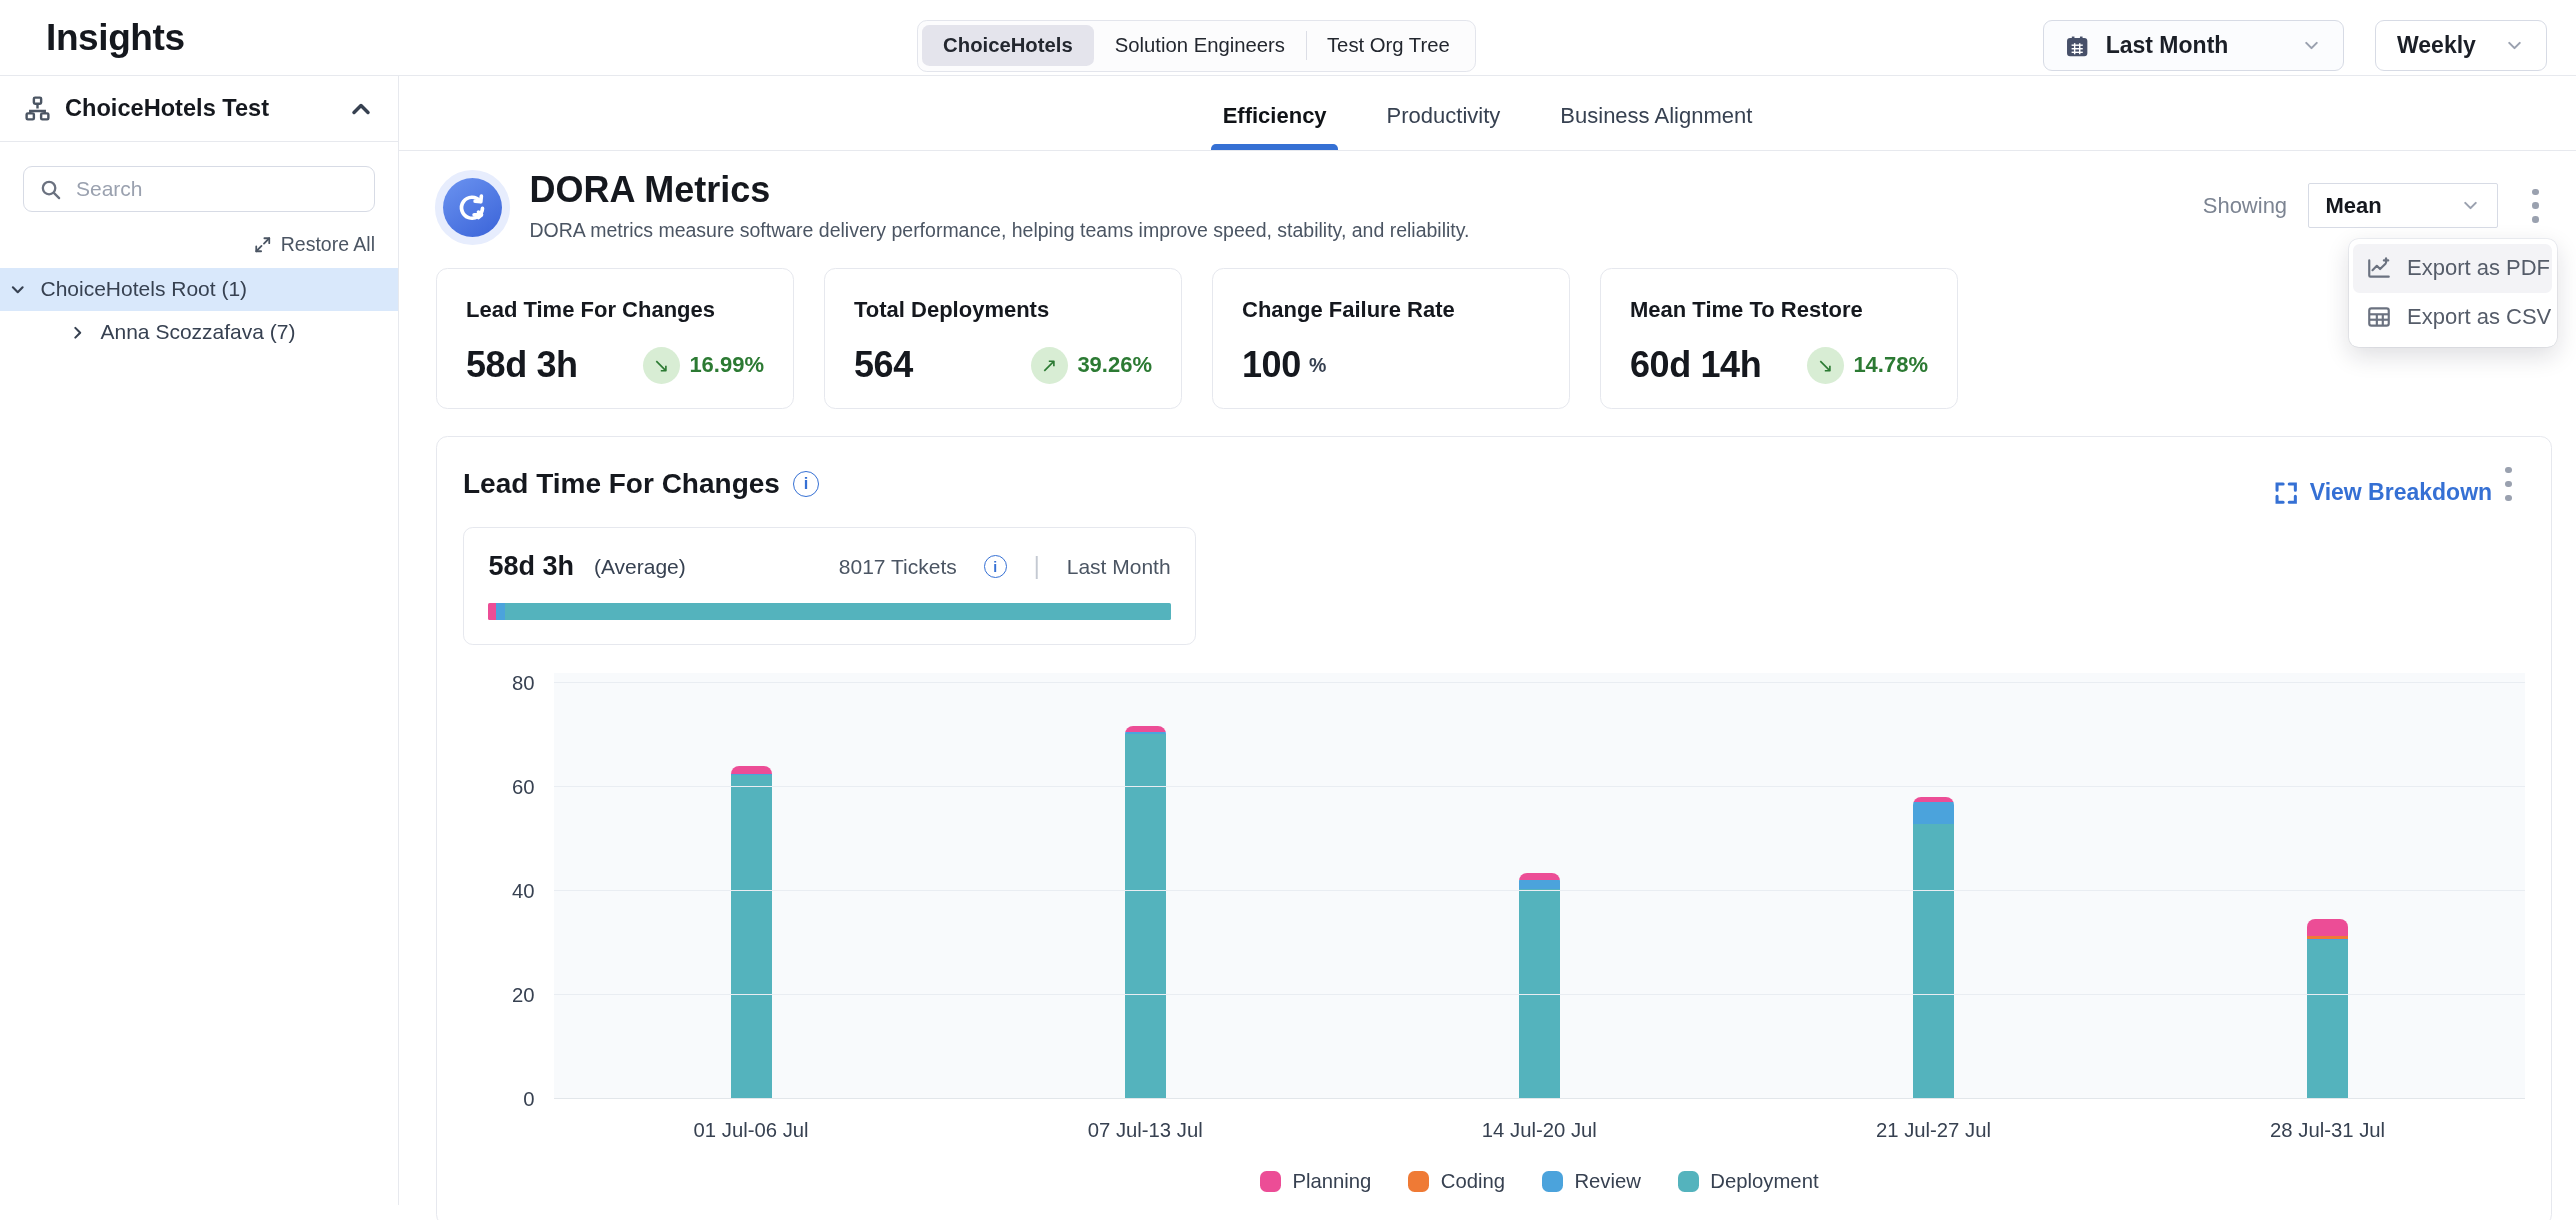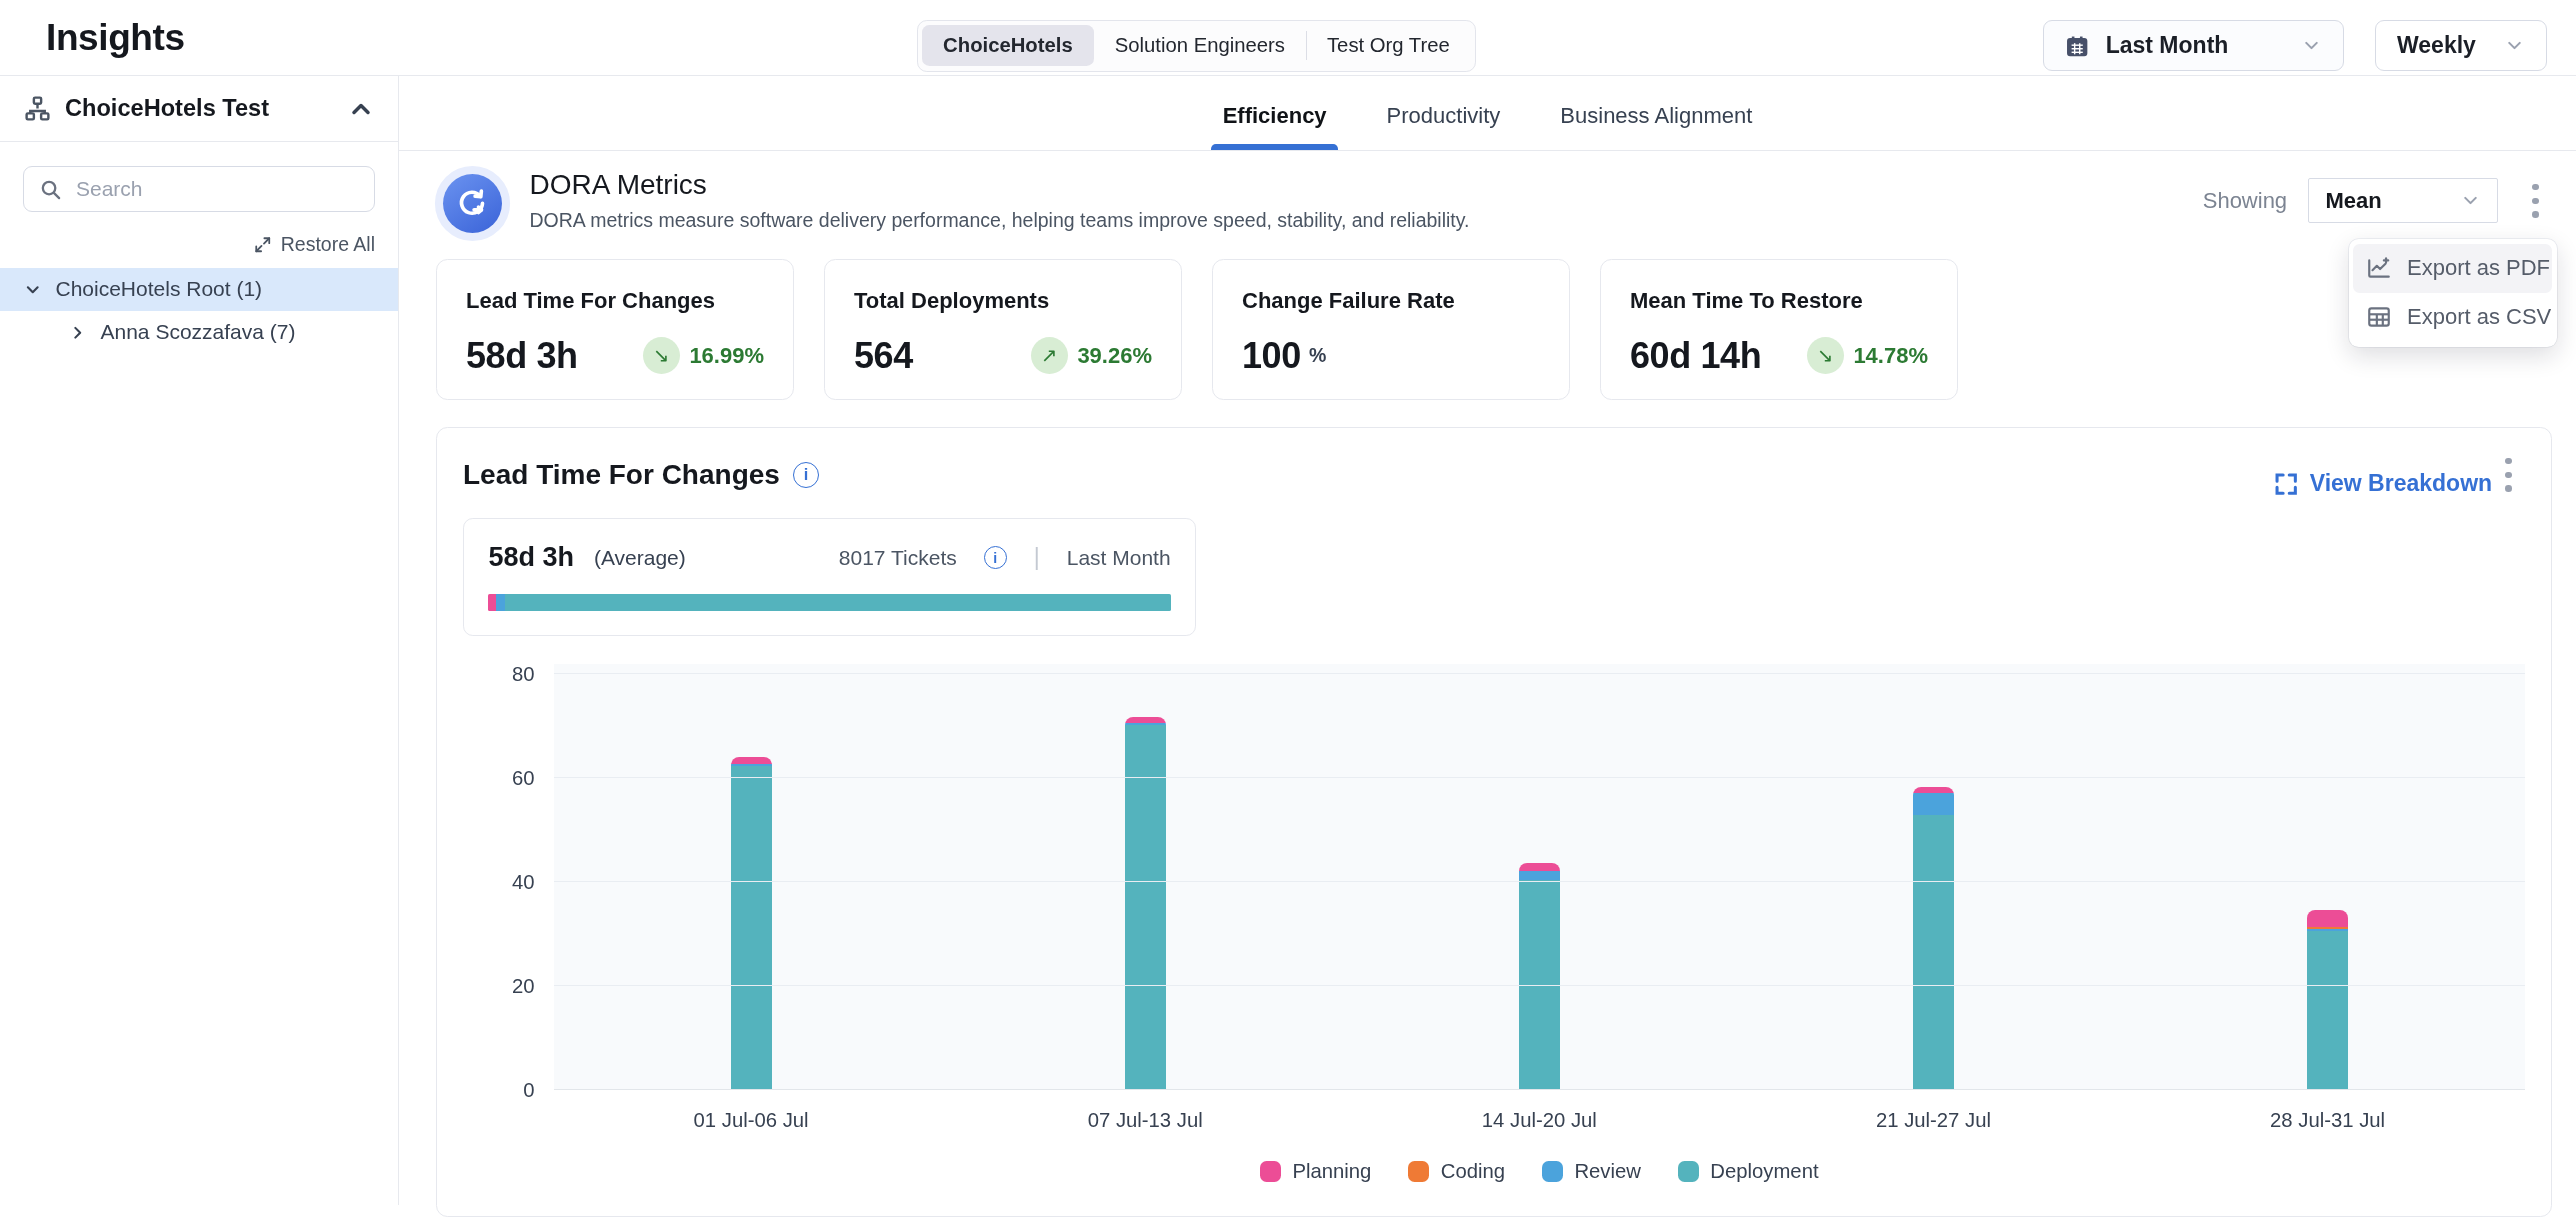--- a/index.html
+++ b/index.html
@@ -52,21 +52,21 @@
   .search-icon { position:absolute; left:16.3px; top:11.4px; width:23px; height:23px; }
   .search-icon svg { width:100%; height:100%; stroke:#6b7280; stroke-width:2.4; fill:none;
     stroke-linecap:round; }
   .expand-row { display:flex; justify-content:flex-end; margin:21px 23px 11.4px 0; }
   .expand-all { display:flex; align-items:center; gap:8.1px; font-size:19.5px; color:#4b5563;
     cursor:pointer; }
   .expand-all svg { width:19.5px; height:19.5px; stroke:#4b5563; stroke-width:2.2; fill:none;
     stroke-linecap:round; stroke-linejoin:round; }
   .tree { }
   .tree-row { display:flex; align-items:center; height:43px; font-size:21px; color:#374151;
-    gap:13px; cursor:pointer; padding-left:23px; }
+    gap:13px; cursor:pointer; padding-left:8px; }
   .tree-row.selected { background:#d9e8fb; }
   .tree-row.lvl1 { padding-left:68px; }
   .tree-chev { width:19.5px; height:19.5px; flex:0 0 auto; }
   .tree-chev svg { width:100%; height:100%; stroke:#374151; stroke-width:2.6; fill:none;
     stroke-linecap:round; stroke-linejoin:round; }
 
   
   .main-tabs { height:75px; border-bottom:0.8px solid #e7e9ee; display:flex;
     justify-content:center; align-items:flex-end; gap:60px; }
   .main-tab { font-size:22px; color:#374151; padding-bottom:21px; position:relative; cursor:pointer; }
@@ -77,21 +77,21 @@
   
   .content { padding:18px 24.4px 0 37px; position:relative; }
   .dora-head { display:flex; align-items:center; position:relative; }
   .dora-icon { width:59px; height:59px; border-radius:50%;
     background:linear-gradient(145deg,#6b93f0 0%,#3a63d8 100%);
     box-shadow:0 0 0 8.1px #e7edfd; display:flex; align-items:center; justify-content:center;
     margin:4.9px 0 0 6.5px; }
   .dora-icon svg { width:34px; height:34px; stroke:#fff; stroke-width:2.6; fill:none;
     stroke-linecap:round; stroke-linejoin:round; }
   .dora-titles { margin-left:28px; }
-  .dora-title { font-size:28px; font-weight:400; }
+  .dora-title { font-size:36px; font-weight:700; }
   .dora-desc { font-size:19.5px; color:#4b5563; margin-top:8.1px; }
   .dora-right { margin-left:auto; display:flex; align-items:center; gap:21px; }
   .showing-label { font-size:22px; color:#7c8492; }
   .mode-dd { width:190px; height:45px; border:0.8px solid #d7dbe5; border-radius:2px;
     display:flex; align-items:center; padding:0 16.3px; gap:11.4px; cursor:pointer; background:#fff; }
   .mode-dd .dd-label { flex:1; font-size:22px; font-weight:700; color:#15181e; }
   .kebab { width:32.5px; height:45px; display:flex; flex-direction:column; align-items:center;
     justify-content:center; gap:7.3px; cursor:pointer; }
   .kebab i { width:6.5px; height:6.5px; border-radius:50%; background:#9aa1af; }
 

